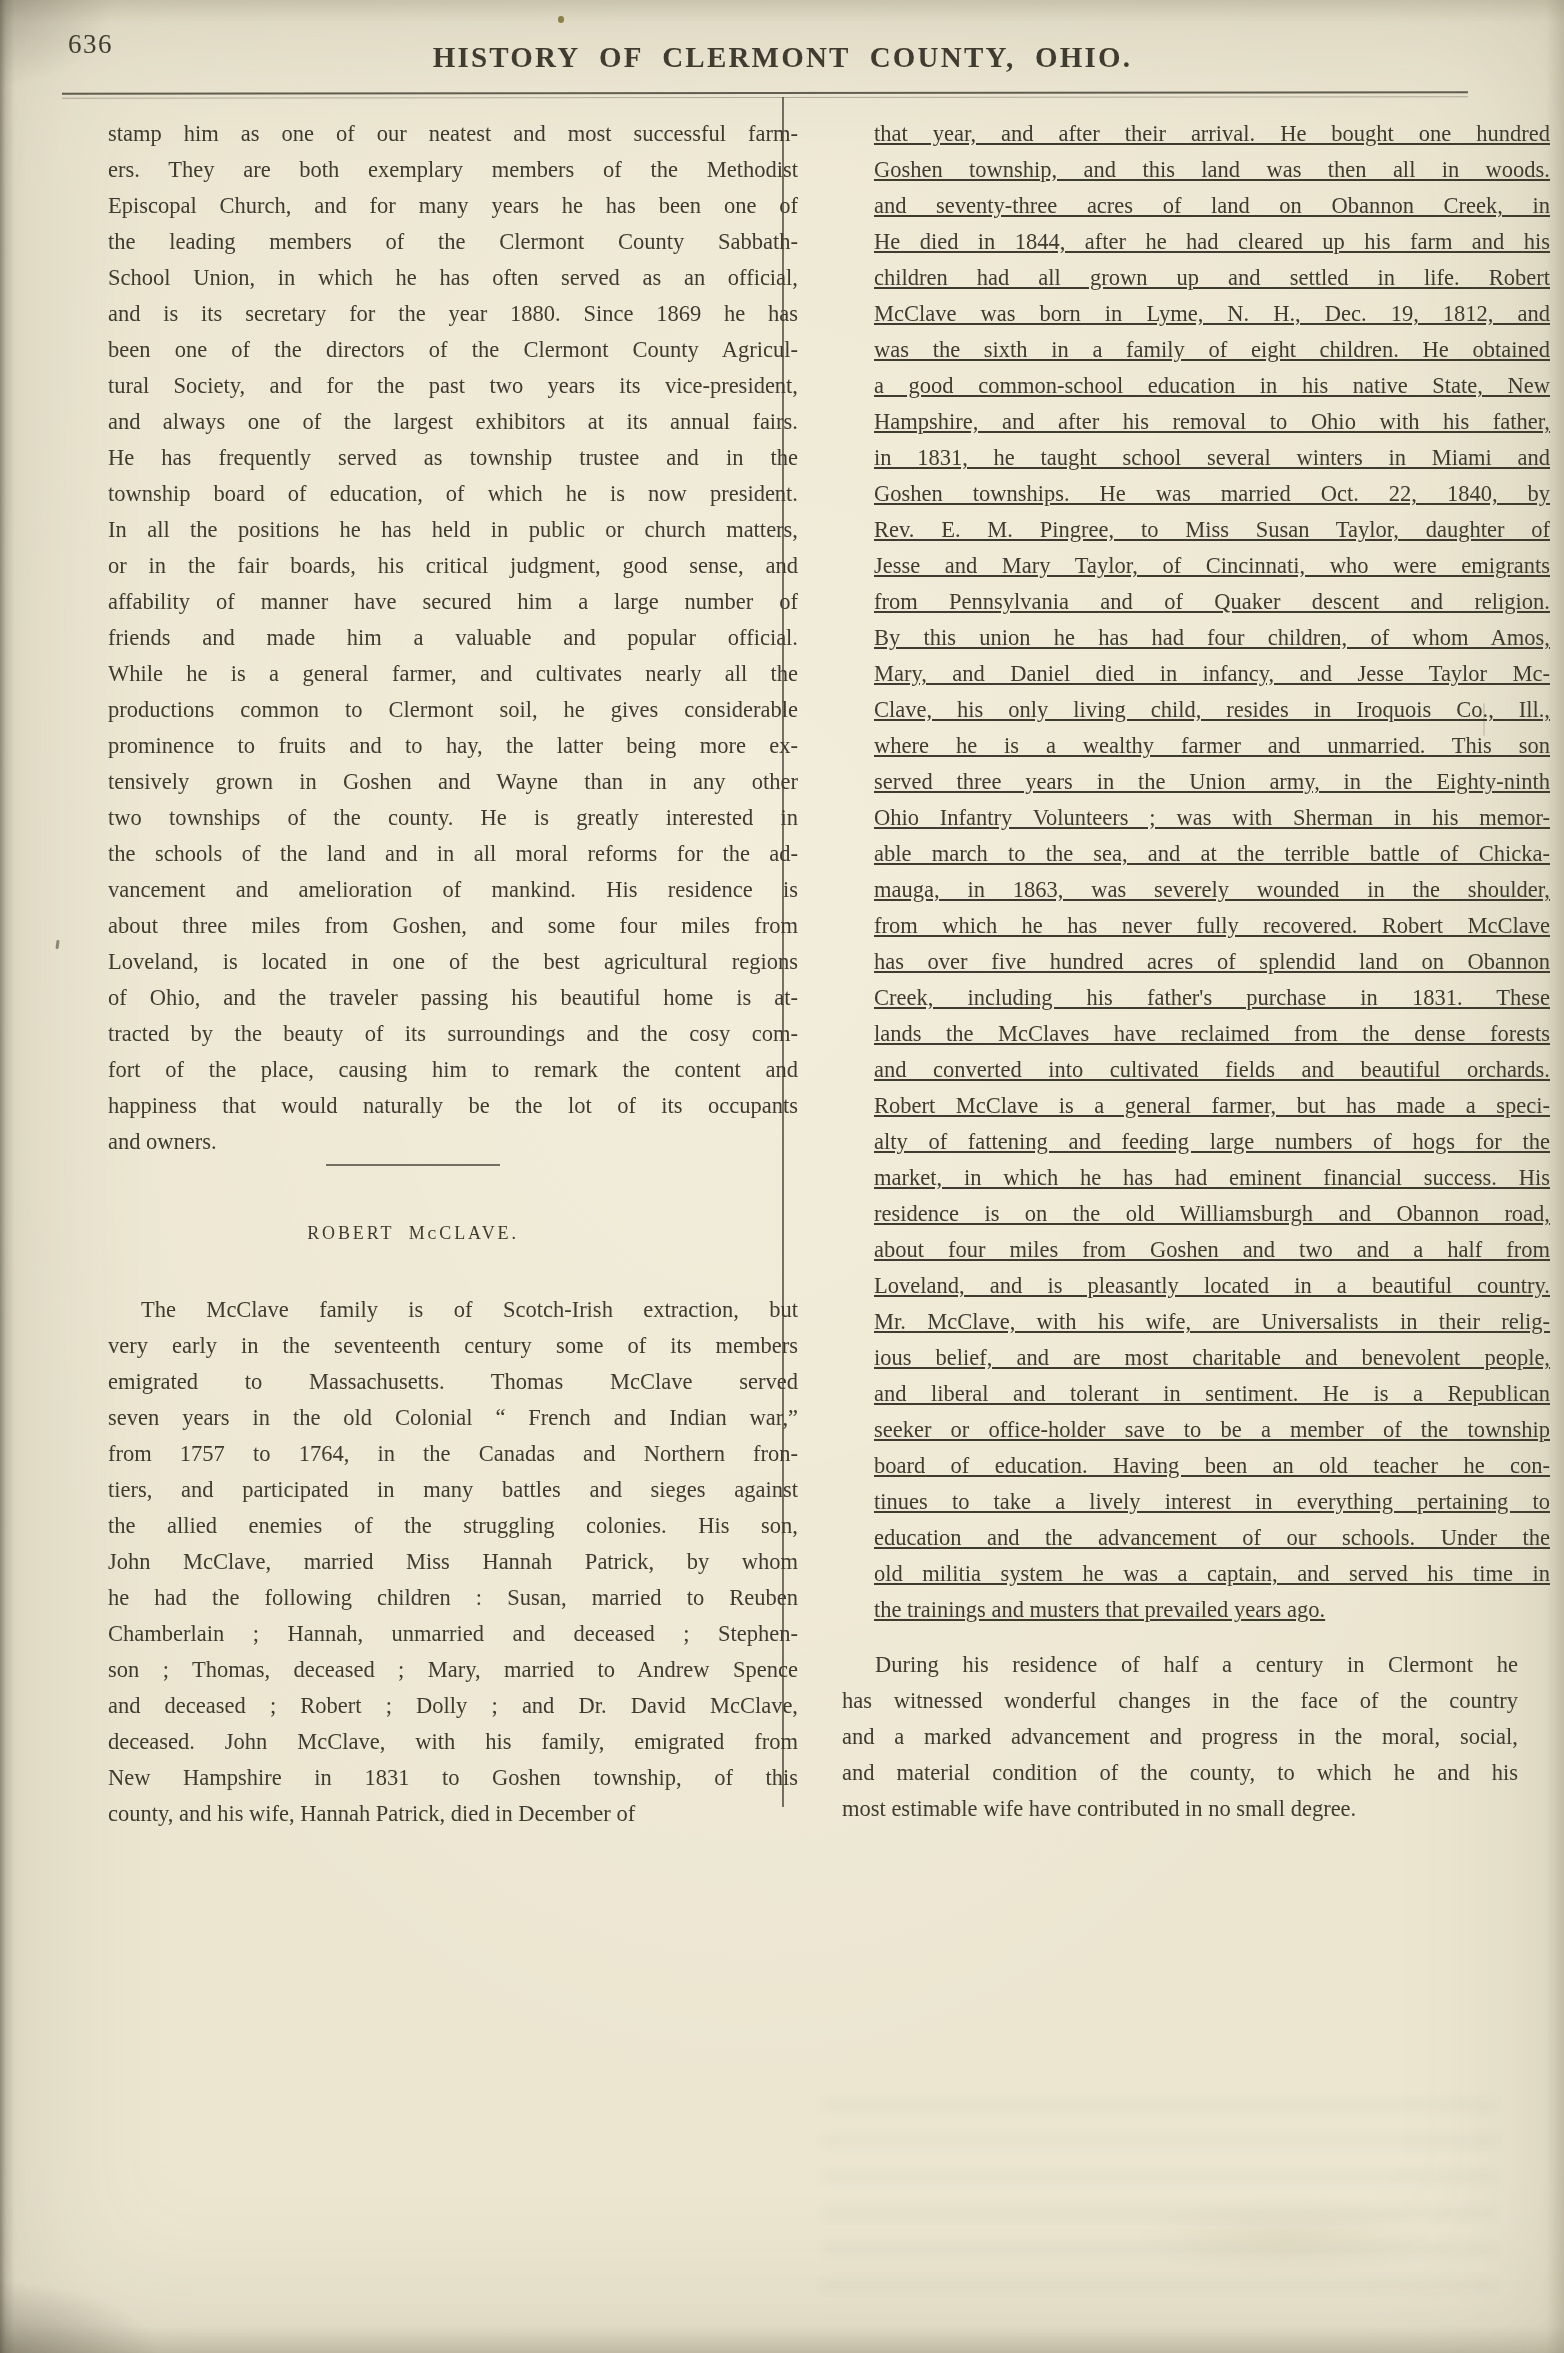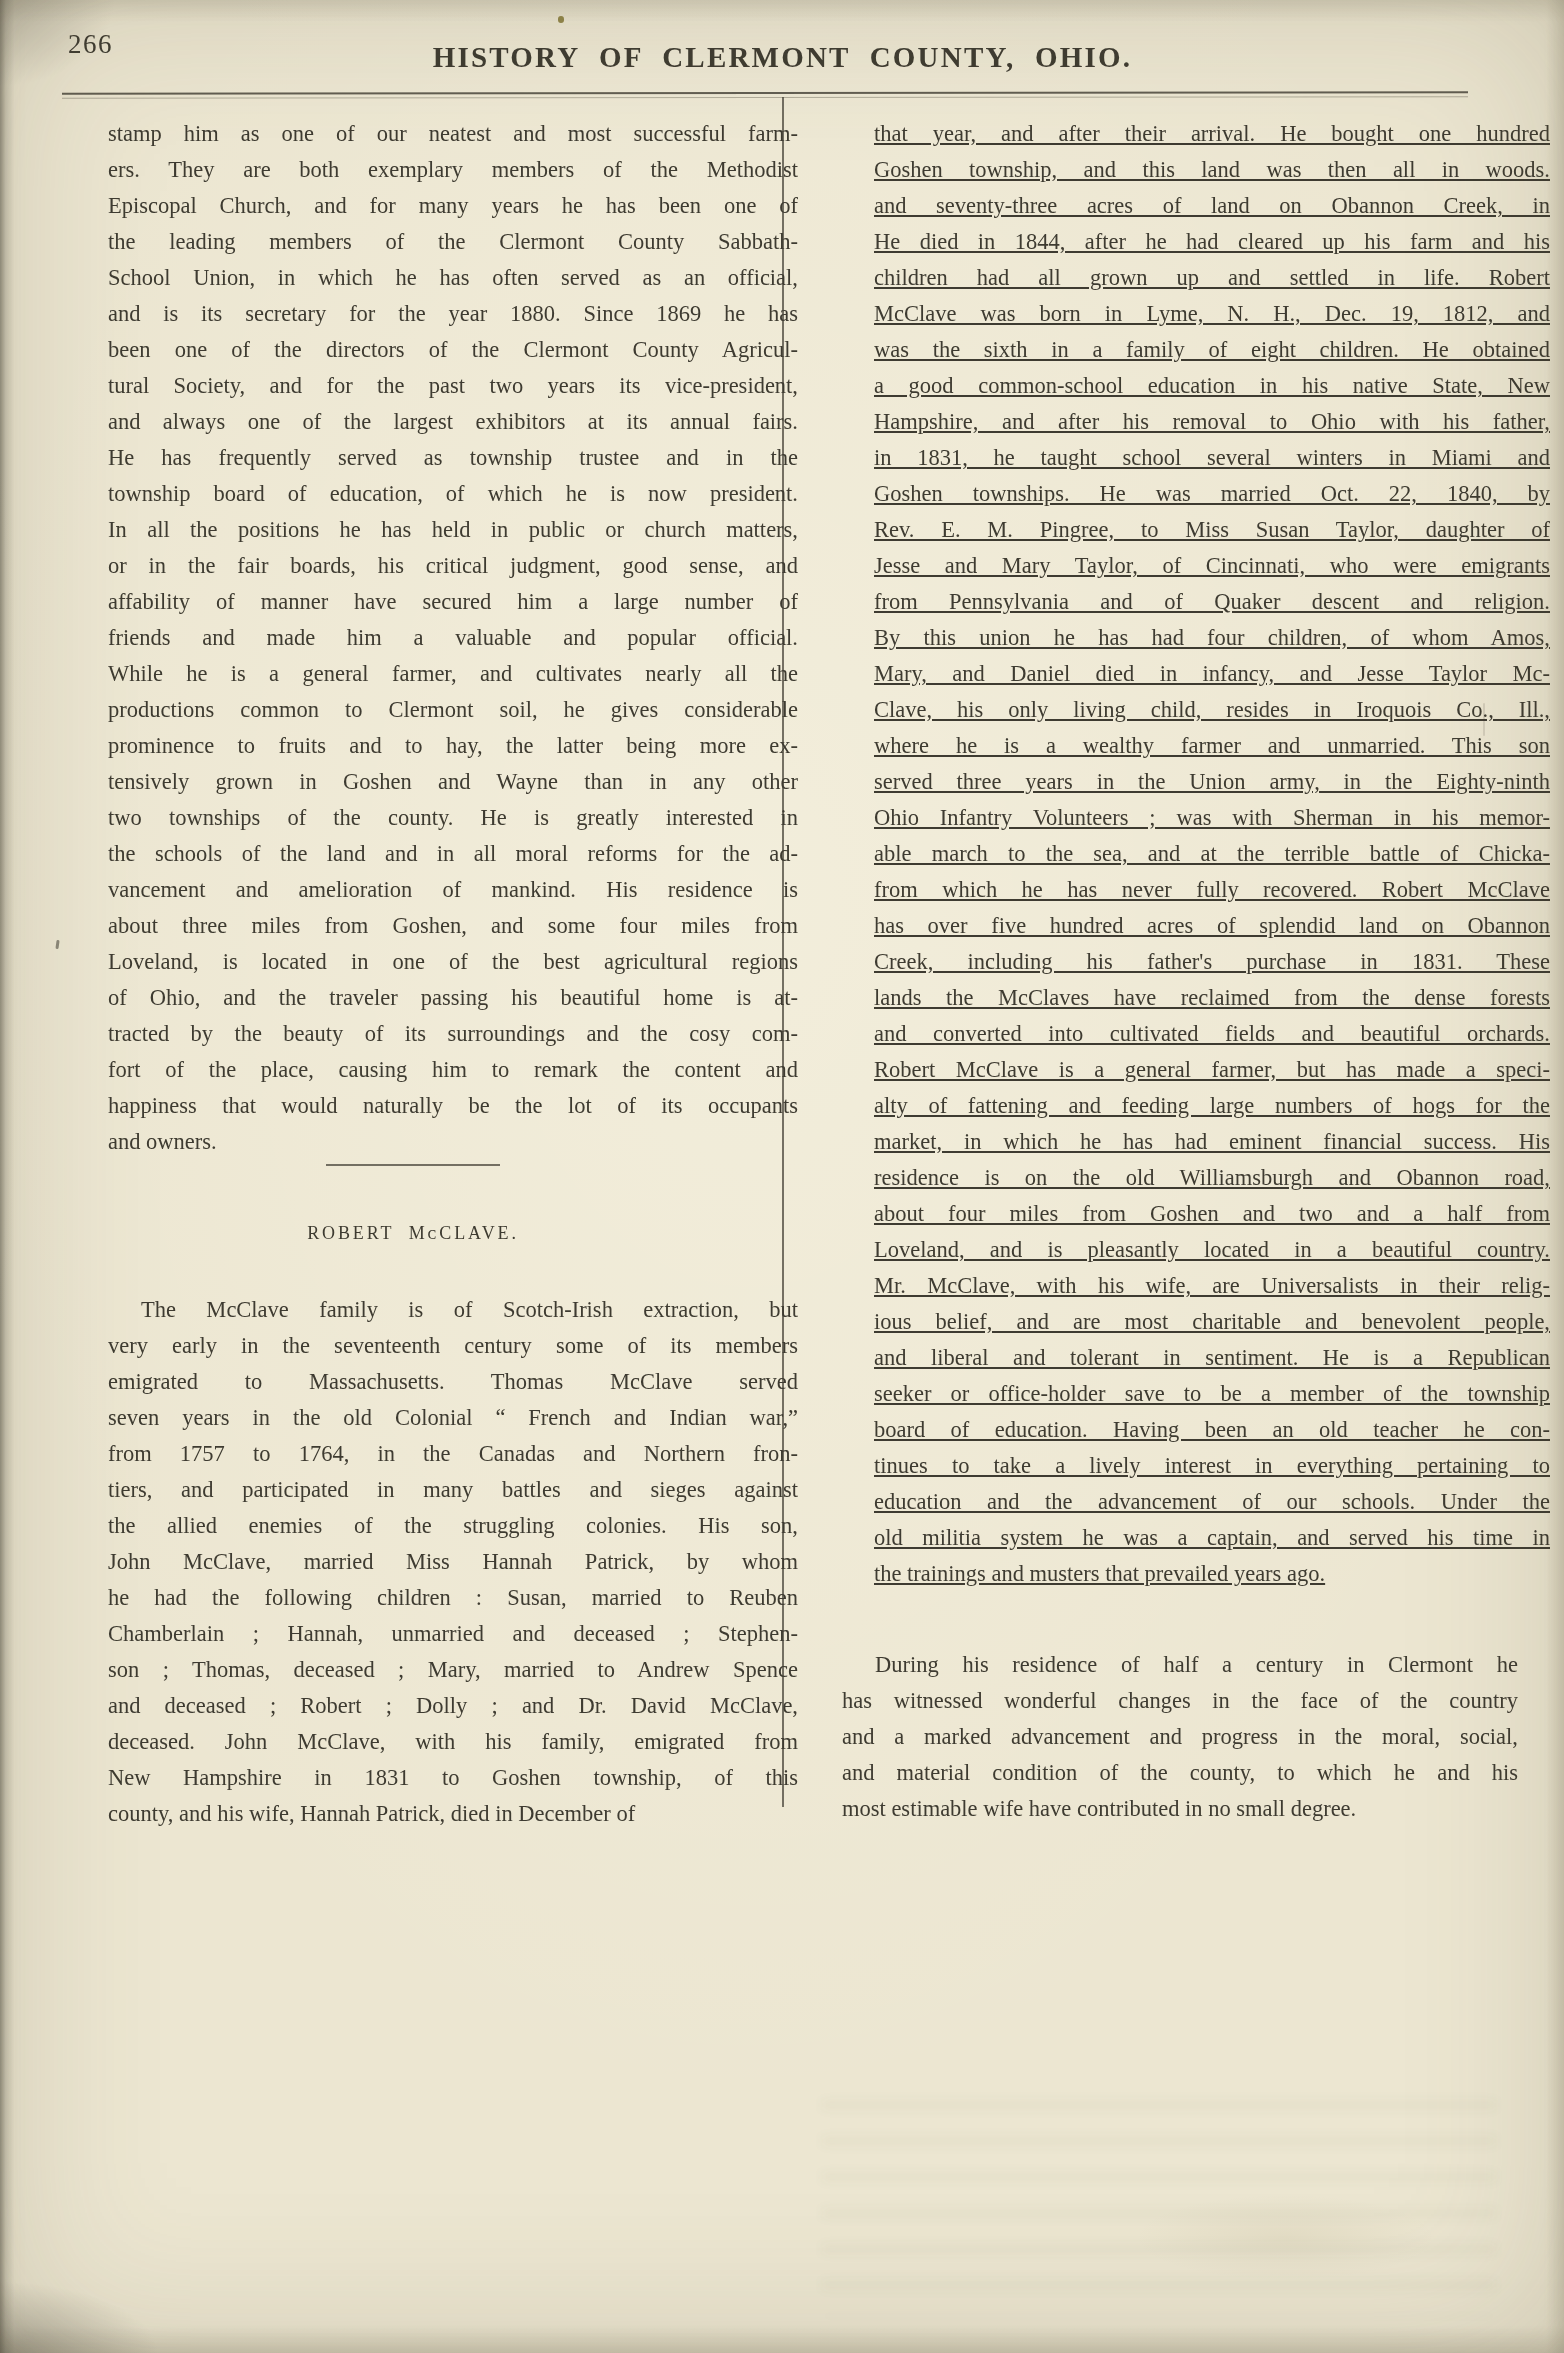--- a/index.html
+++ b/index.html
@@ -107,21 +107,21 @@
     pointer-events:none;
   }
 </style>
 </head>
 <body>
 
 <div class="page">
 
   <div class="top-corner-shadow"></div>
 
-  <div class="page-number">266</div>
+  <div class="page-number">636</div>
   <div class="header-title">HISTORY OF CLERMONT COUNTY, OHIO.</div>
   <div class="ink-dot"></div>
 
   <div class="rule-main"></div>
   <div class="rule-thin"></div>
   <div class="column-rule"></div>
 
   <div id="left-para1" class="textblock">
       <div class="line">stamp him as one of our neatest and most successful farm-</div>
       <div class="line">ers.  They are both exemplary members of the Methodist</div>
@@ -193,20 +193,21 @@
       <div class="line">Rev. E. M. Pingree, to Miss Susan Taylor, daughter of</div>
       <div class="line">Jesse and Mary Taylor, of Cincinnati, who were emigrants</div>
       <div class="line">from Pennsylvania and of Quaker descent and religion.</div>
       <div class="line">By this union he has had four children, of whom Amos,</div>
       <div class="line">Mary, and Daniel died in infancy, and Jesse Taylor Mc-</div>
       <div class="line">Clave, his only living child, resides in Iroquois Co., Ill.,</div>
       <div class="line">where he is a wealthy farmer and unmarried.  This son</div>
       <div class="line">served three years in the Union army, in the Eighty-ninth</div>
       <div class="line">Ohio Infantry Volunteers ; was with Sherman in his memor-</div>
       <div class="line">able march to the sea, and at the terrible battle of Chicka-</div>
+      <div class="line">mauga, in 1863, was severely wounded in the shoulder,</div>
       <div class="line">from which he has never fully recovered.  Robert McClave</div>
       <div class="line">has over five hundred acres of splendid land on Obannon</div>
       <div class="line">Creek, including his father's purchase in 1831.  These</div>
       <div class="line">lands the McClaves have reclaimed from the dense forests</div>
       <div class="line">and converted into cultivated fields and beautiful orchards.</div>
       <div class="line">Robert McClave is a general farmer, but has made a speci-</div>
       <div class="line">alty of fattening and feeding large numbers of hogs for the</div>
       <div class="line">market, in which he has had eminent financial success.  His</div>
       <div class="line">residence is on the old Williamsburgh and Obannon road,</div>
       <div class="line">about four miles from Goshen and two and a half from</div>

